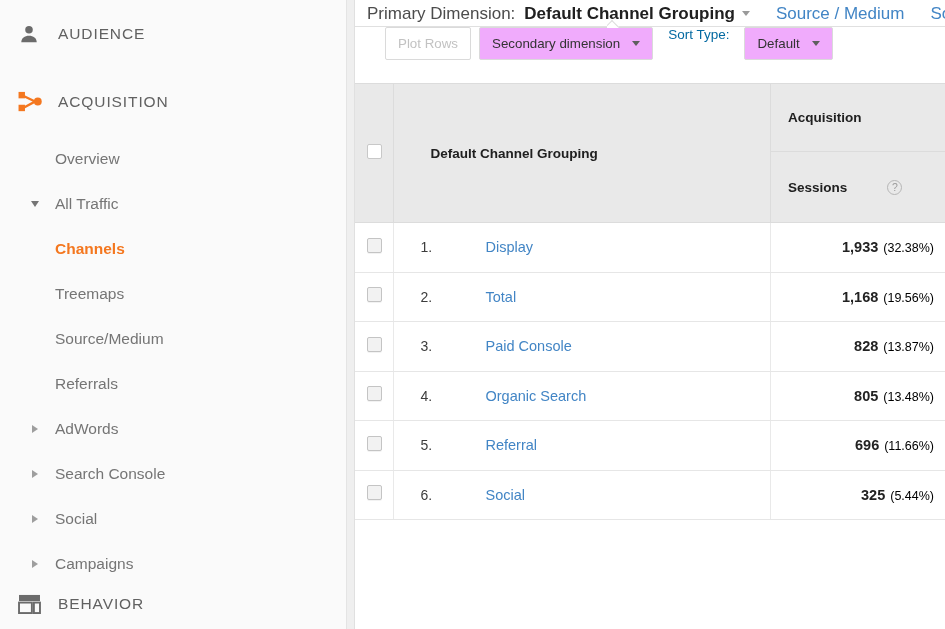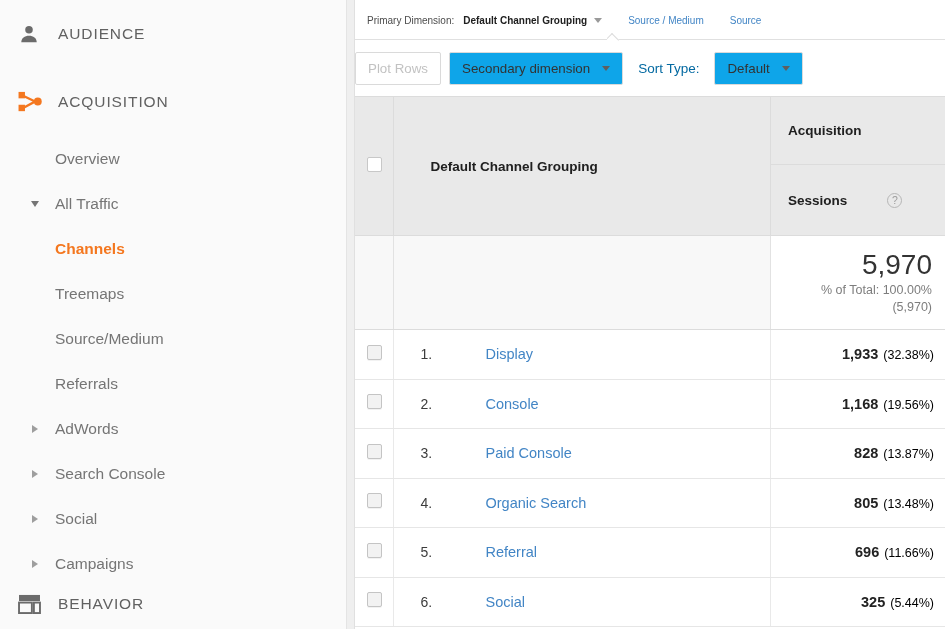--- a/index.html
+++ b/index.html
@@ -71,24 +71,24 @@
 
   
   #main {
     flex: 1 1 auto; height: 629px;
     background: #fff;
     position: relative;
     overflow: hidden;
   }
 
   #primary-dim-bar {
-    height: 40px;
+    height: 27px;
     display: flex; align-items: center;
     padding-left: 12px;
-    font-size: 10px;
+    font-size: 17px;
     position: relative;
     white-space: nowrap;
   }
   #primary-dim-bar .pd-label { color: #4c4c4c; margin-right: 9px; }
   .pd-active {
     color: #202020; font-weight: bold;
     display: inline-flex; align-items: center;
     cursor: pointer;
   }
   .pd-caret {
@@ -111,28 +111,29 @@
   }
   #pd-notch:before {
     content: ""; position: absolute; left: 0; top: 2px;
     width: 9px; height: 9px; background: #fff;
     border-left: 1px solid #dcdcdc; border-top: 1px solid #dcdcdc;
     transform: rotate(45deg); transform-origin: center;
   }
 
   #controls-bar {
     height: 56px;
-    display: flex; align-items: center;
+    display: flex; align-items: flex-start;
+    padding-left: 30px;
     font-size: 13.5px;
   }
   .btn {
     height: 33px;
     border: 1px solid #dadada;
     border-radius: 2px;
-    background: #0ea5e9;
+    background: #f0abfc;
     display: inline-flex; align-items: center;
     padding: 0 12px;
     color: #333;
     cursor: pointer;
     white-space: nowrap;
   }
   .btn.disabled { color: #c2c2c2; background: #fff; cursor: default; }
   .btn .b-caret {
     width: 0; height: 0; margin-left: 12px;
     border-top: 5px solid #5f5f5f;
@@ -391,37 +392,28 @@
             <div class="acq-bot">
               <span>Sessions</span>
               <span class="help-ico">?</span>
               <span class="sort-arrow">↓</span>
             </div>
           </td>
         </tr>
       </thead>
 
       <tbody>
-        <tr class="total-row">
-          <td class="tot-chk"></td>
-          <td class="tot-dim"></td>
-          <td class="tot-val">
-            <div class="tot-big">5,970</div>
-            <div class="tot-sub">% of Total: 100.00%</div>
-            <div class="tot-sub">(5,970)</div>
-          </td>
-        </tr>
       <tr class="data-row">
             <td class="d-chk"><span class="chkbox row"></span></td>
             <td class="d-dim"><span class="row-idx">1.</span><span class="row-link">Display</span></td>
             <td class="d-val"><span class="val-num">1,933</span><span class="val-pct">(32.38%)</span></td>
           </tr>
           <tr class="data-row">
             <td class="d-chk"><span class="chkbox row"></span></td>
-            <td class="d-dim"><span class="row-idx">2.</span><span class="row-link">Console</span></td>
+            <td class="d-dim"><span class="row-idx">2.</span><span class="row-link">Total</span></td>
             <td class="d-val"><span class="val-num">1,168</span><span class="val-pct">(19.56%)</span></td>
           </tr>
           <tr class="data-row">
             <td class="d-chk"><span class="chkbox row"></span></td>
             <td class="d-dim"><span class="row-idx">3.</span><span class="row-link">Paid Console</span></td>
             <td class="d-val"><span class="val-num">828</span><span class="val-pct">(13.87%)</span></td>
           </tr>
           <tr class="data-row">
             <td class="d-chk"><span class="chkbox row"></span></td>
             <td class="d-dim"><span class="row-idx">4.</span><span class="row-link">Organic Search</span></td>

